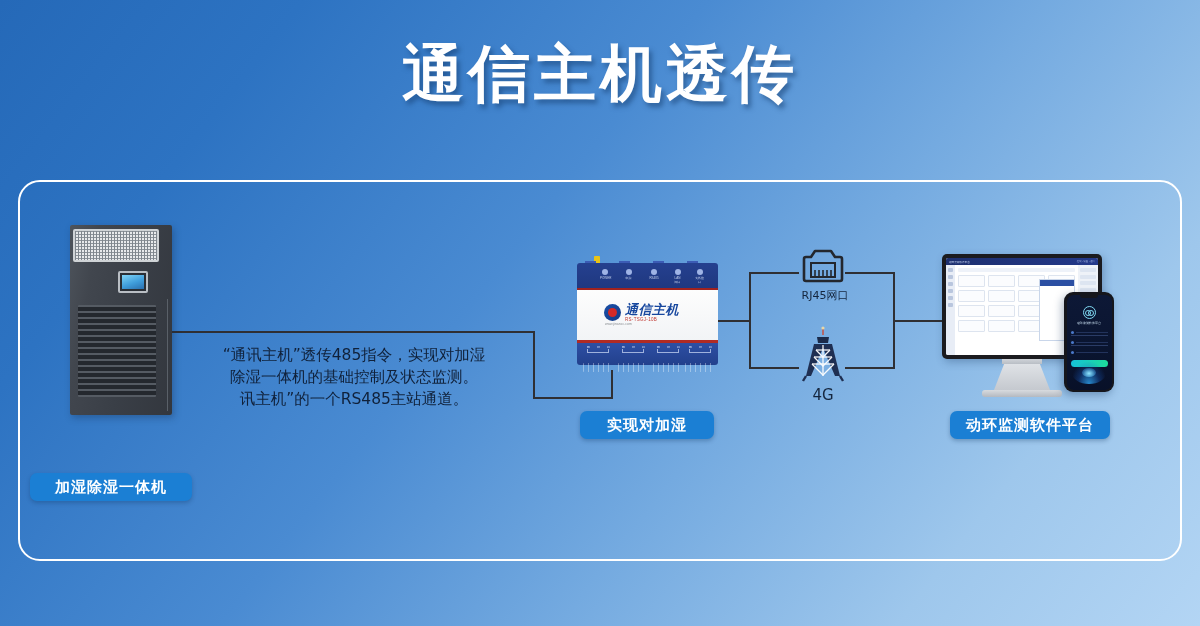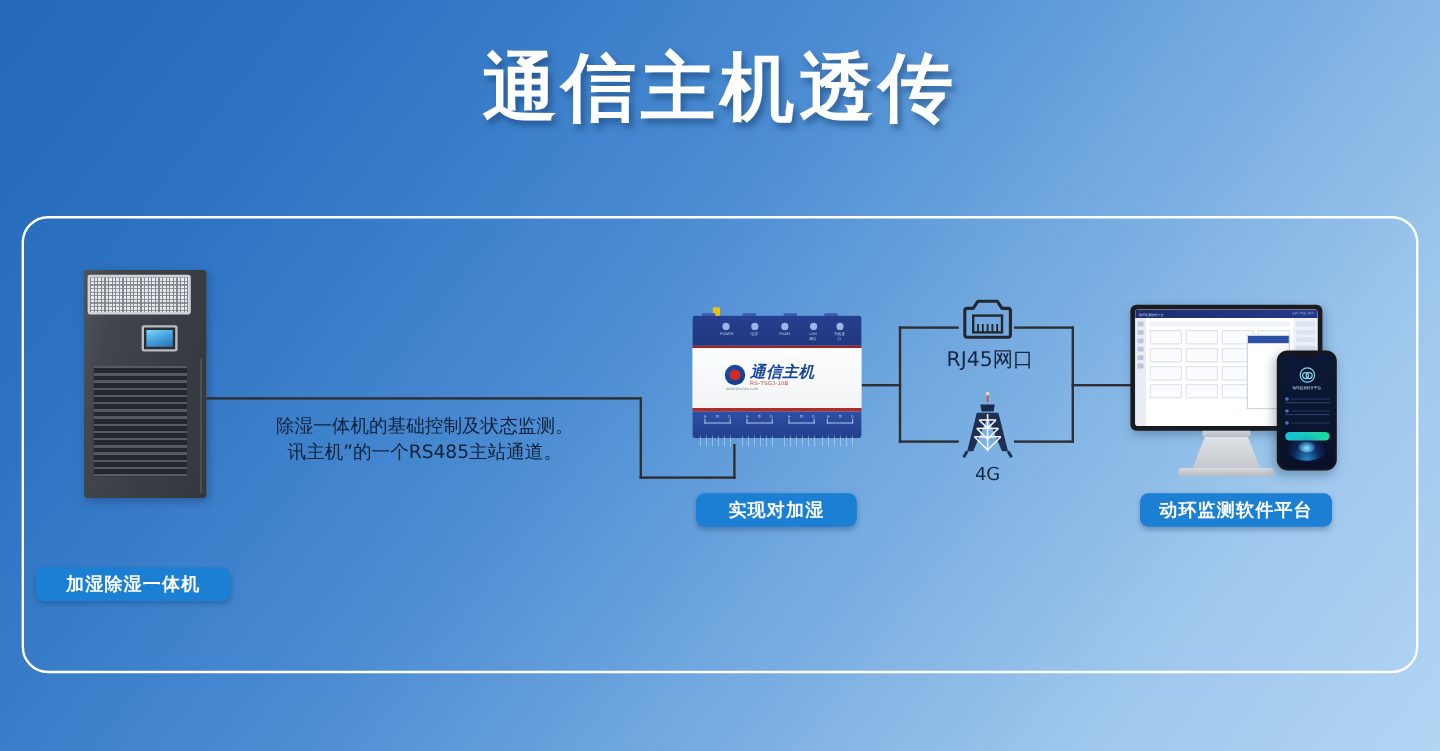--- a/index.html
+++ b/index.html
@@ -161,21 +161,21 @@
     position: absolute; top: 100px; width: 30px; height: 9px;
     background: linear-gradient(180deg, #3f9a4a 0%, #2e7a38 100%);
     border-radius: 1px;
     background-image: repeating-linear-gradient(to right, rgba(255,255,255,0.35) 0 1px, transparent 1px 5px);
   }
 
   
   #rj45 { position: absolute; left: 802px; top: 248px; width: 42px; height: 36px; }
   #rj45-label {
     position: absolute; left: 760px; top: 288px; width: 130px;
-    text-align: center; font-size: 17px; color: #15263e; font-weight: normal;
+    text-align: center; font-size: 11px; color: #15263e; font-weight: normal;
     font-family: "DejaVu Sans", "Liberation Sans", sans-serif;
   }
 
   
   #tower { position: absolute; left: 800px; top: 326px; width: 46px; height: 56px; }
   #tower-label {
     position: absolute; left: 778px; top: 386px; width: 90px;
     text-align: center; font-size: 15px; color: #15263e;
     font-family: "DejaVu Sans", "Liberation Sans", sans-serif;
   }
@@ -319,20 +319,21 @@
       <div id="cab-screen">
         <div id="cab-screen-inner"></div>
       </div>
       <div id="cab-louver"></div>
       <div id="cab-seam"></div>
     </div>
   </div>
   <div class="badge" id="badge-cabinet">加湿除湿一体机</div>
 
   <div id="desc">
+    <div>“通讯主机”透传485指令，实现对加湿</div>
     <div>除湿一体机的基础控制及状态监测。</div>
     <div>讯主机”的一个RS485主站通道。</div>
   </div>
 
   <div id="gateway">
     <div id="gw-antenna"></div>
     <div class="gw-tabs">
       <div class="gw-tab" style="left:8px;"></div>
       <div class="gw-tab" style="left:42px;"></div>
       <div class="gw-tab" style="left:76px;"></div>

